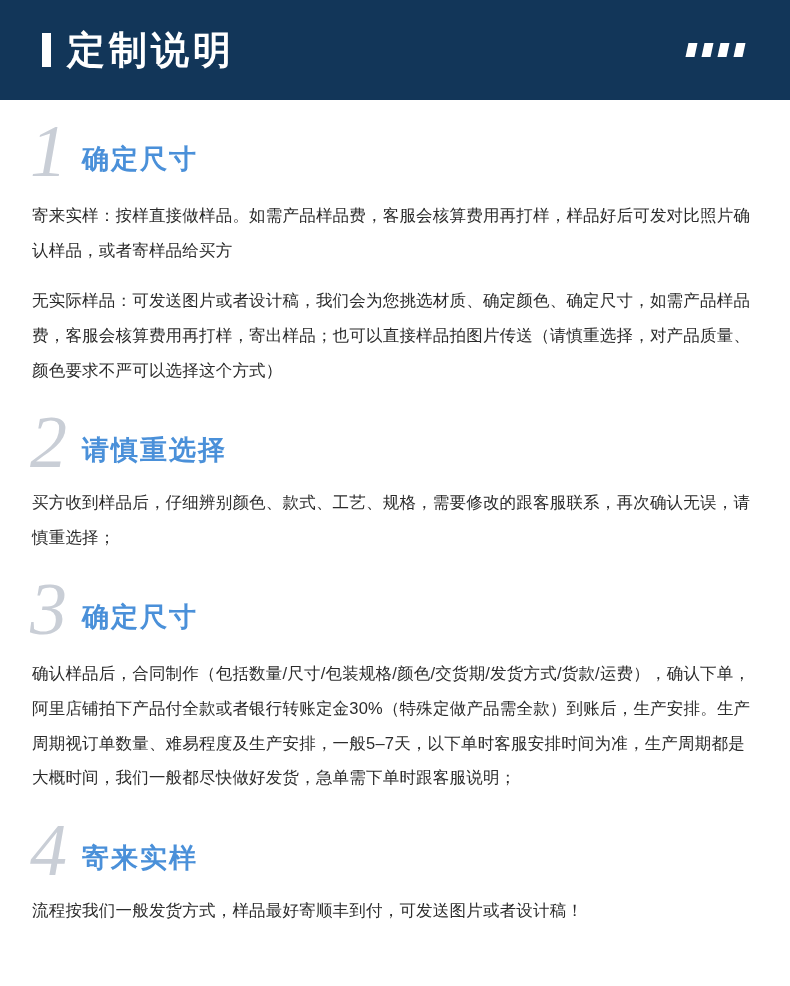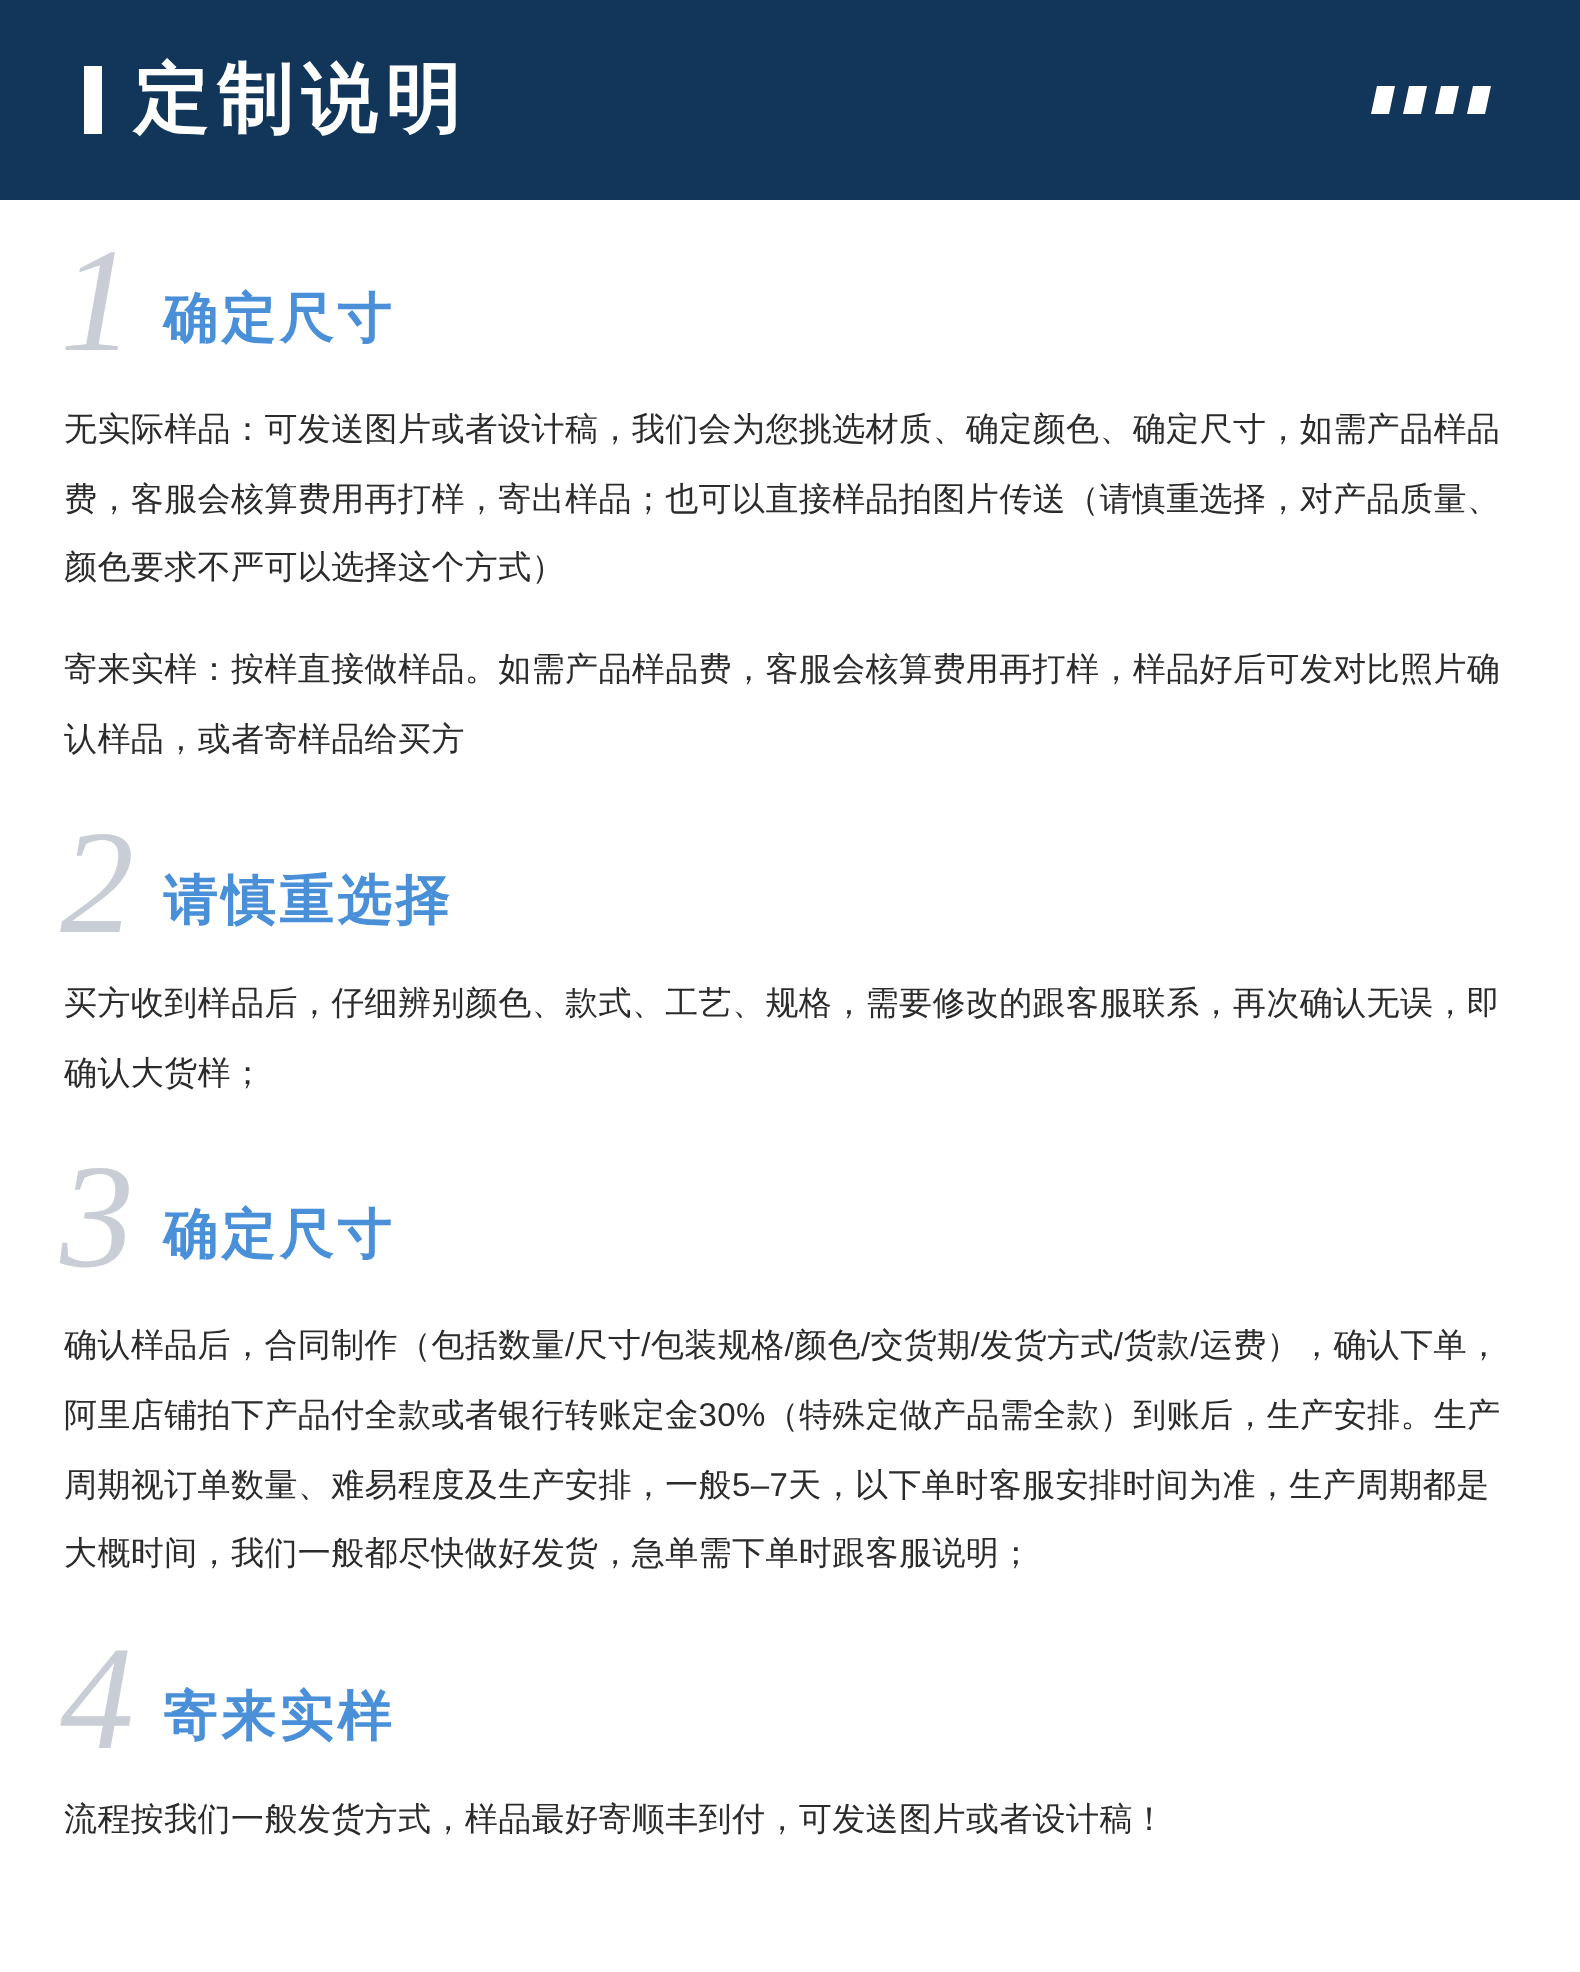--- a/index.html
+++ b/index.html
@@ -131,32 +131,32 @@
   </div>
 
   <div class="content">
 
     <div class="section sec-1">
       <div class="section-head">
         <span class="section-num">1</span>
         <span class="section-title">确定尺寸</span>
       </div>
       <div class="body-block">
+        <p class="para">寄来实样：按样直接做样品。如需产品样品费，客服会核算费用再打样，样品好后可发对比照片确认样品，或者寄样品给买方</p>
         <p class="para">无实际样品：可发送图片或者设计稿，我们会为您挑选材质、确定颜色、确定尺寸，如需产品样品费，客服会核算费用再打样，寄出样品；也可以直接样品拍图片传送（请慎重选择，对产品质量、颜色要求不严可以选择这个方式）</p>
-        <p class="para">寄来实样：按样直接做样品。如需产品样品费，客服会核算费用再打样，样品好后可发对比照片确认样品，或者寄样品给买方</p>
       </div>
     </div>
 
     <div class="section sec-2">
       <div class="section-head">
         <span class="section-num">2</span>
         <span class="section-title">请慎重选择</span>
       </div>
       <div class="body-block">
-        <p class="para">买方收到样品后，仔细辨别颜色、款式、工艺、规格，需要修改的跟客服联系，再次确认无误，即确认大货样；</p>
+        <p class="para">买方收到样品后，仔细辨别颜色、款式、工艺、规格，需要修改的跟客服联系，再次确认无误，请慎重选择；</p>
       </div>
     </div>
 
     <div class="section sec-3">
       <div class="section-head">
         <span class="section-num">3</span>
         <span class="section-title">确定尺寸</span>
       </div>
       <div class="body-block">
         <p class="para">确认样品后，合同制作（包括数量/尺寸/包装规格/颜色/交货期/发货方式/货款/运费），确认下单，阿里店铺拍下产品付全款或者银行转账定金30%（特殊定做产品需全款）到账后，生产安排。生产周期视订单数量、难易程度及生产安排，一般5–7天，以下单时客服安排时间为准，生产周期都是大概时间，我们一般都尽快做好发货，急单需下单时跟客服说明；</p>

